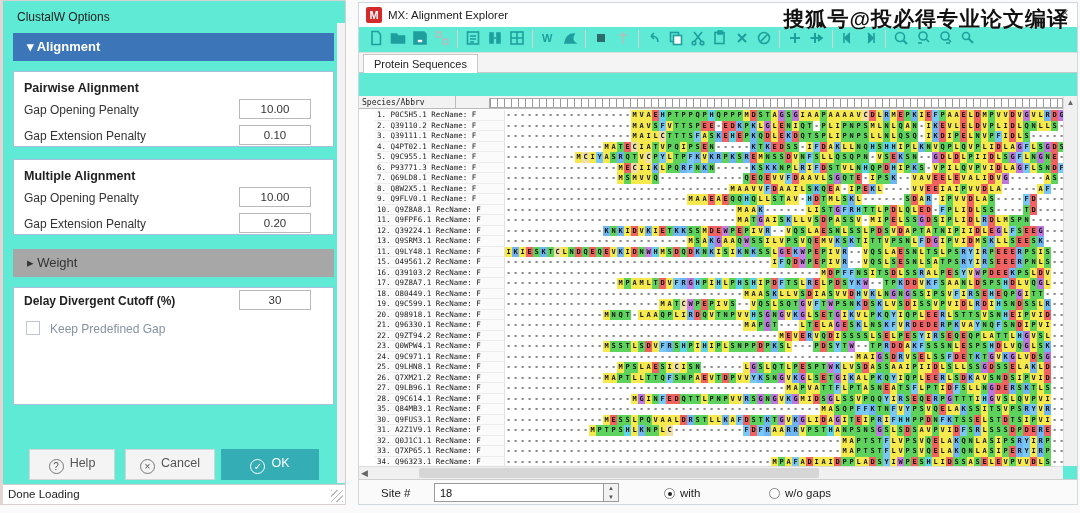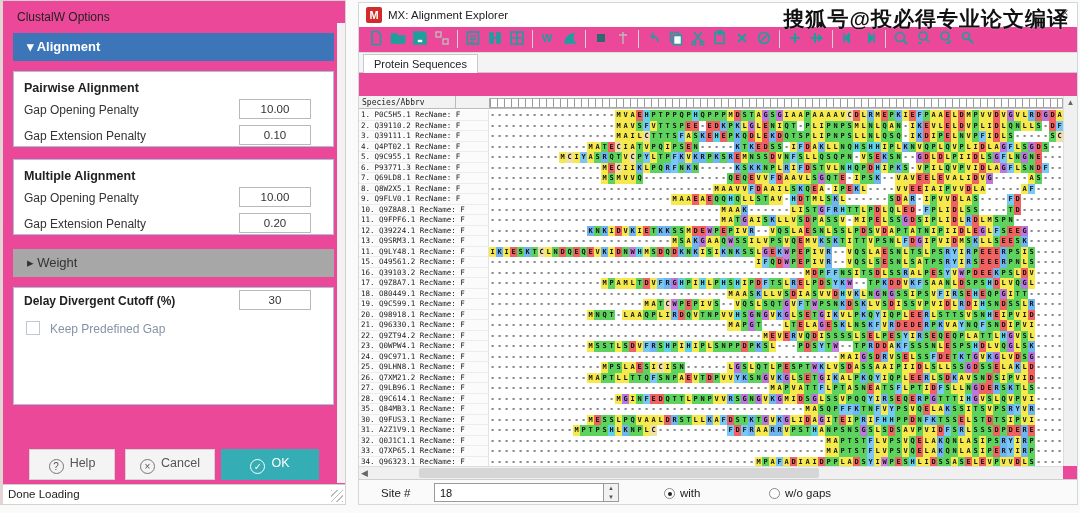--- a/index.html
+++ b/index.html
@@ -1,18 +1,18 @@
 <!DOCTYPE html>
 <html><head>
 <meta charset="utf-8">
 <style>
   * { box-sizing: border-box; margin: 0; padding: 0; }
   html,body { width:1080px; height:513px; overflow:hidden; background:#fafafa;
               font-family:"Liberation Sans", sans-serif; }
-  .win { position:absolute; background:#ec4899; }
+  .win { position:absolute; background:#5eead4; }
 
   
   #dialog { left:0; top:0; width:346px; height:505px; border:1px solid #d8cfcf;
             border-left:3px solid #e4d4d4; }
   #dlg-title { position:absolute; left:14px; top:9px; font-size:12px; color:#222; }
   .blue-hdr { position:absolute; left:10px; width:321px; height:28px; background:#3c76b8;
               color:#fff; font-size:13px; font-weight:bold; line-height:28px; padding-left:14px; }
   .gray-hdr { position:absolute; left:10px; width:321px; height:28px; background:#a7a7a7;
               color:#333; font-size:13px; line-height:28px; padding-left:14px; }
   .grp { position:absolute; left:10px; width:321px; border:1px solid #a9c0dd; background:#fff; }
@@ -62,21 +62,21 @@
   #mx-tab { position:absolute; left:4px; top:1px; height:19px; background:#fff; border:1px solid #c9c9c9;
             border-bottom:none; font-size:11px; padding:3px 10px 0 10px; color:#222; }
   
   #grid { position:absolute; left:0; top:93px; right:0; bottom:38px; overflow:hidden; background:#fff; }
   #grid-hdr { position:absolute; left:0; top:0; height:13px; width:100%; border-bottom:1px solid #bbb; background:#f2f2f2; }
   #hdr-species { position:absolute; left:0; top:0; width:97px; height:13px; border-right:1px solid #bbb;
                  font-family:"DejaVu Sans Mono",monospace; font-size:8px; color:#222; padding:2px 0 0 3px; }
   #ruler { position:absolute; left:130px; right:14px; top:2px; height:10px;
            background:repeating-linear-gradient(90deg,#999 0 1px,#fff 1px 7px); border:1px solid #aaa; }
   #rows { position:absolute; left:0; top:14px; width:100%; }
-  .seqrow { position:relative; height:10.5px; }
+  .seqrow { position:relative; height:10.5px;margin-left:16px; }
   .seqname { position:absolute; left:0; top:0; width:130px; height:10.5px; overflow:hidden; white-space:nowrap;
              font-family:"DejaVu Sans Mono",monospace; font-size:7.5px; color:#222; background:#fbfbfb;
              border-bottom:1px solid #ececec; border-right:1px solid #e2e2e2; padding-left:2px; line-height:10px; }
   .seqcells { position:absolute; left:130px; top:0; right:14px; height:10.5px; overflow:hidden; white-space:nowrap; }
   .cell { display:inline-block; width:7px; height:10.5px; font-family:"DejaVu Sans Mono",monospace;
           font-size:7px; font-weight:bold; color:#111; text-align:center; line-height:10.5px; vertical-align:top; }
   #vscroll { position:absolute; right:0; top:93px; bottom:38px; width:14px; background:#f0f0f0; border-left:1px solid #ddd; }
   #vscroll .arr { font-size:8px; color:#666; text-align:center; padding-top:2px; }
   #hscroll { position:absolute; left:0; right:14px; bottom:25px; height:13px; background:#f0f0f0; border-top:1px solid #ddd; }
   #hscroll .arr { position:absolute; left:2px; top:1px; font-size:9px; color:#666; }

